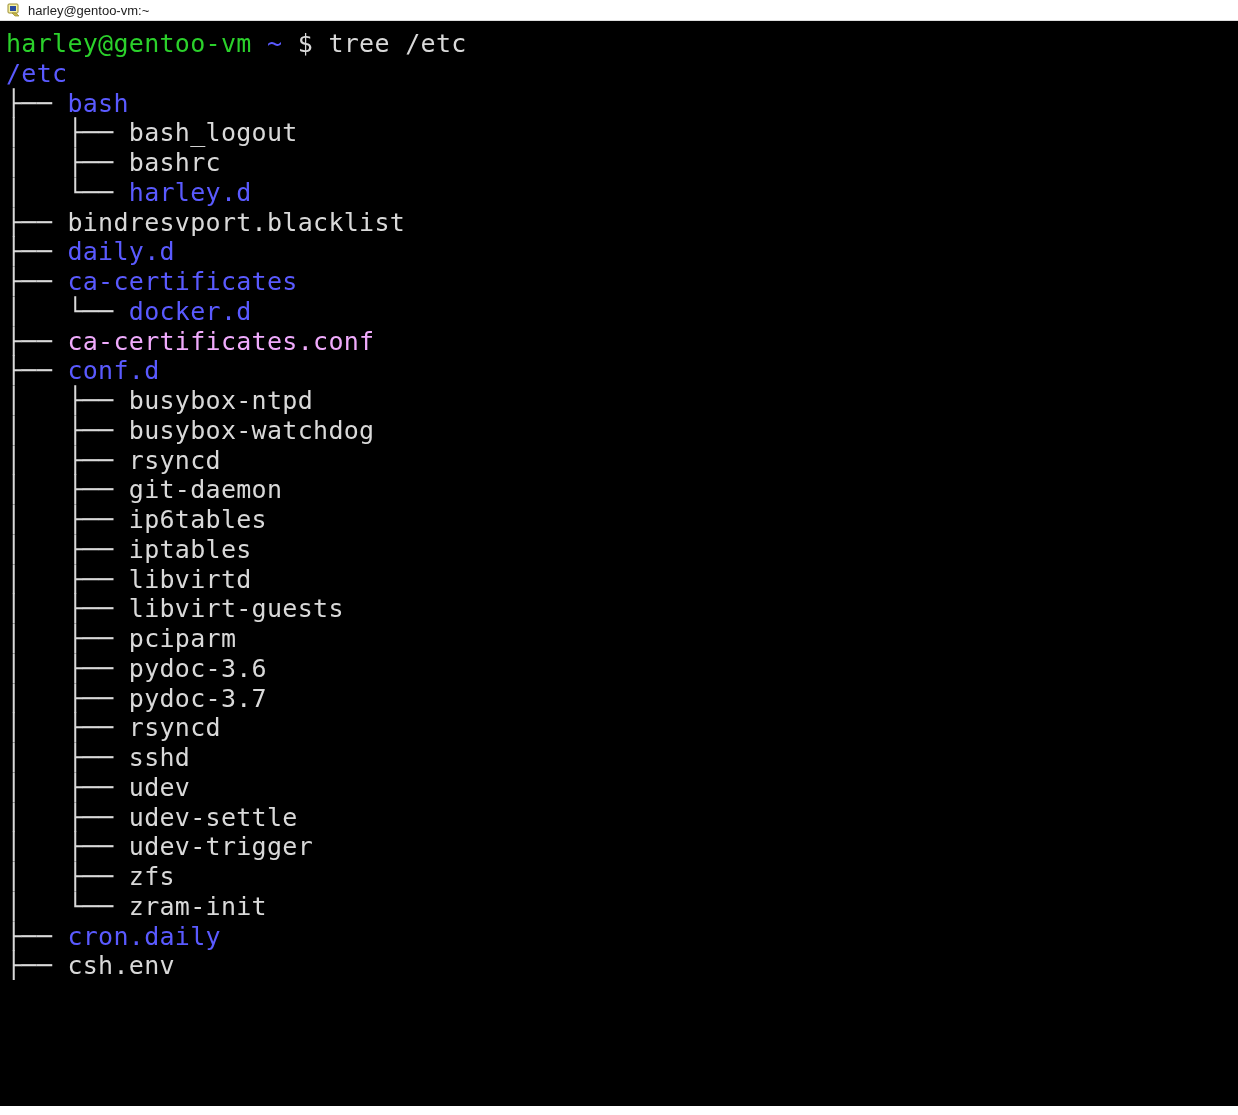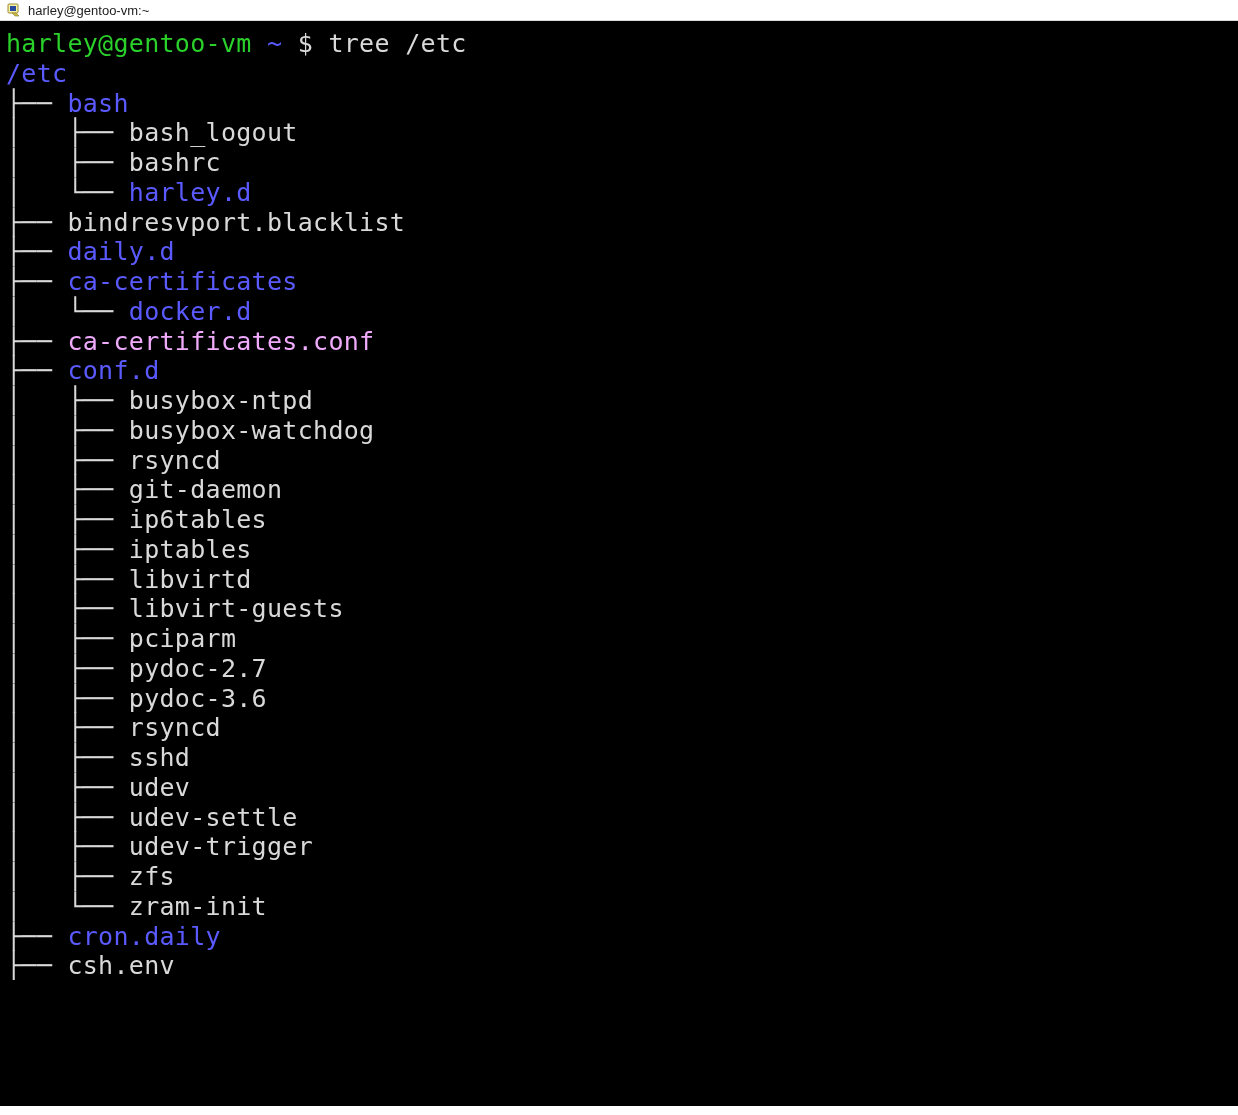--- a/index.html
+++ b/index.html
@@ -79,22 +79,22 @@
       <div class="row"><span class="white">├── </span><span class="blue">conf.d</span></div>
       <div class="row"><span class="white">│   ├── </span><span class="white">busybox-ntpd</span></div>
       <div class="row"><span class="white">│   ├── </span><span class="white">busybox-watchdog</span></div>
       <div class="row"><span class="white">│   ├── </span><span class="white">rsyncd</span></div>
       <div class="row"><span class="white">│   ├── </span><span class="white">git-daemon</span></div>
       <div class="row"><span class="white">│   ├── </span><span class="white">ip6tables</span></div>
       <div class="row"><span class="white">│   ├── </span><span class="white">iptables</span></div>
       <div class="row"><span class="white">│   ├── </span><span class="white">libvirtd</span></div>
       <div class="row"><span class="white">│   ├── </span><span class="white">libvirt-guests</span></div>
       <div class="row"><span class="white">│   ├── </span><span class="white">pciparm</span></div>
-      <div class="row"><span class="white">│   ├── </span><span class="white">pydoc-2.7</span></div>
       <div class="row"><span class="white">│   ├── </span><span class="white">pydoc-3.6</span></div>
+      <div class="row"><span class="white">│   ├── </span><span class="white">pydoc-3.7</span></div>
       <div class="row"><span class="white">│   ├── </span><span class="white">rsyncd</span></div>
       <div class="row"><span class="white">│   ├── </span><span class="white">sshd</span></div>
       <div class="row"><span class="white">│   ├── </span><span class="white">udev</span></div>
       <div class="row"><span class="white">│   ├── </span><span class="white">udev-settle</span></div>
       <div class="row"><span class="white">│   ├── </span><span class="white">udev-trigger</span></div>
       <div class="row"><span class="white">│   ├── </span><span class="white">zfs</span></div>
       <div class="row"><span class="white">│   └── </span><span class="white">zram-init</span></div>
       <div class="row"><span class="white">├── </span><span class="blue">cron.daily</span></div>
       <div class="row"><span class="white">├── </span><span class="white">csh.env</span></div>
     </div>

